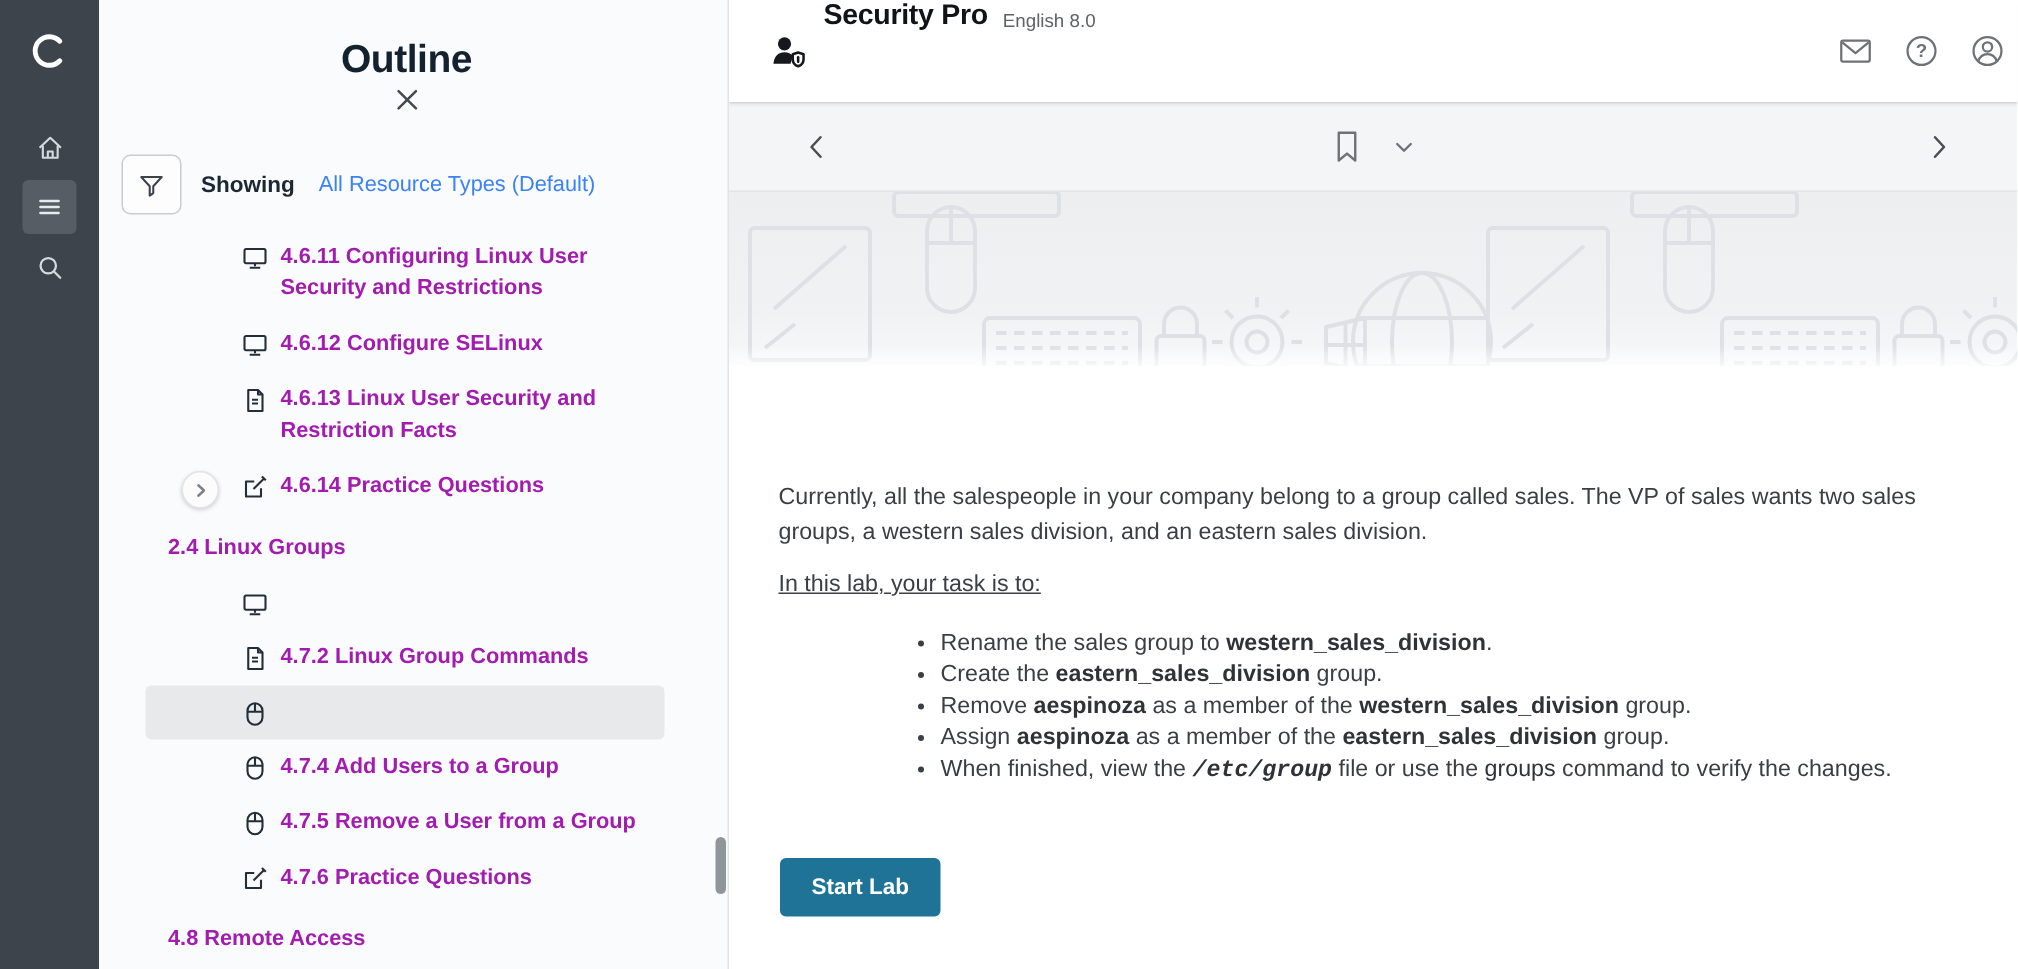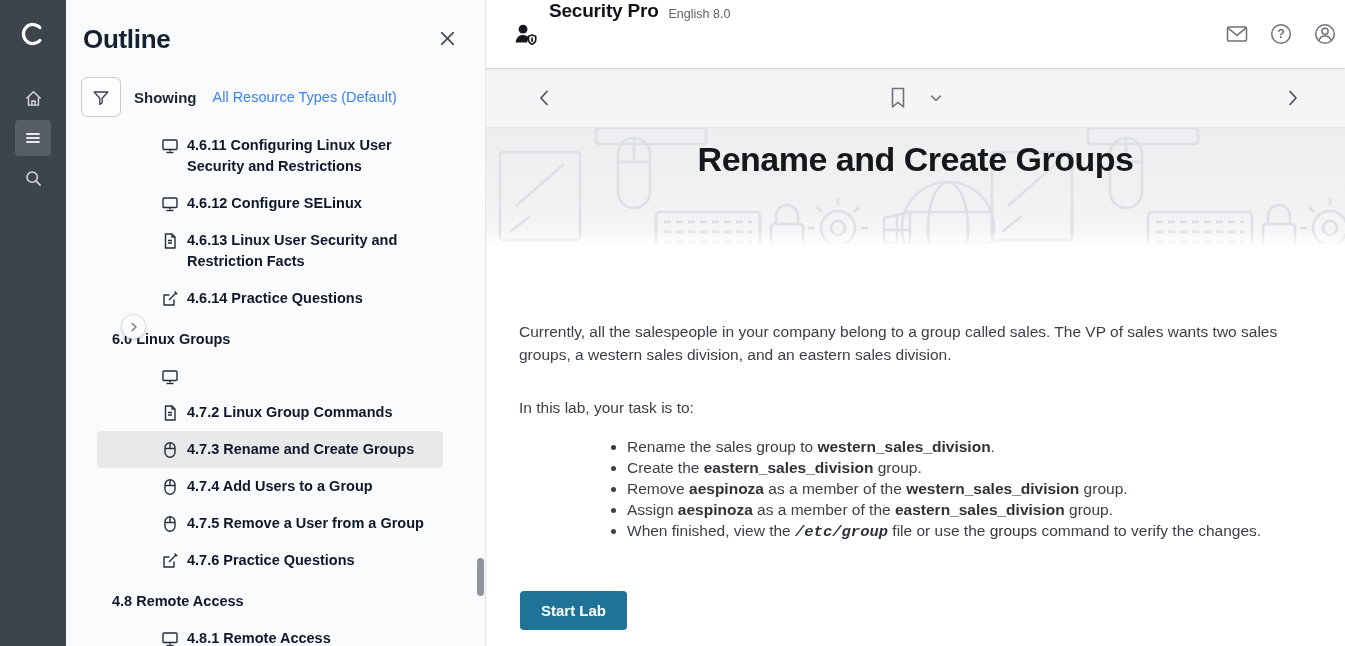--- a/index.html
+++ b/index.html
@@ -10,29 +10,29 @@
   
   .rail { width:66px; height:646px; background:#3e444b; flex:0 0 66px; display:flex; flex-direction:column; align-items:center; }
   .rail-logo { margin-top:16px; height:36px; display:flex; align-items:center; justify-content:center; cursor:pointer; }
   .rail-items { margin-top:28px; display:flex; flex-direction:column; gap:4px; align-items:center; }
   .rail-btn { width:36px; height:36px; border:none; background:transparent; border-radius:4px; display:flex; align-items:center; justify-content:center; cursor:pointer; }
   .rail-btn.active { background:#565d64; }
   .rail-btn svg { display:block; }
 
   
   .outline { position:relative; width:420px; flex:0 0 420px; height:646px; background:#fafbfc; border-right:1px solid #e2e4e6; overflow:hidden; }
-  .outline-head { display:flex; align-items:center; justify-content:space-between; padding:24px 26px 0 17px; }
+  .outline-head { display:flex; align-items:center; justify-content:space-between; padding:24px 26px 0 17px;flex-direction:column; }
   .outline-head h1 { font-size:26px; font-weight:700; color:#14212e; letter-spacing:-0.3px; }
   .close-btn { border:none; background:none; cursor:pointer; color:#4a4a4a; padding:2px; }
   .filter-row { display:flex; align-items:center; margin:22px 0 6px 15px; }
   .filter-btn { width:40px; height:40px; border:1px solid #c9ccd0; border-radius:6px; background:#fdfdfe; display:flex; align-items:center; justify-content:center; cursor:pointer; }
   .showing { font-size:15px; font-weight:700; color:#1c2733; margin-left:13px; }
   .filter-value { font-size:14.5px; color:#3b82f6; margin-left:16px; }
   .outline-list { padding:4px 42px 0 31px; }
-  .o-row { display:flex; align-items:flex-start; gap:8px; padding:8px 4px 8px 64px; border-radius:4px; font-size:14.5px; font-weight:700; line-height:21px; color:#0f172a; cursor:pointer; }
+  .o-row { display:flex; align-items:flex-start; gap:8px; padding:8px 4px 8px 64px; border-radius:4px; font-size:14.5px; font-weight:700; line-height:21px; color:#a21caf; cursor:pointer; }
   .o-row.section { padding-left:15px; margin-top:4px; }
   .o-row.selected { background:#e8e9ea; }
   .o-row svg { flex:0 0 18px; margin-top:2px; }
   .o-label { display:block; }
   .scroll-thumb { position:absolute; right:1px; top:558px; width:7px; height:38px; border-radius:4px; background:#8f959b; cursor:grab; }
   .collapse-btn { position:absolute; left:55px; top:314px; width:25px; height:25px; border-radius:50%; background:#fcfcfc; border:1px solid #e3e3e3; box-shadow:0 1px 3px rgba(0,0,0,.18); display:flex; align-items:center; justify-content:center; cursor:pointer; z-index:6; }
 
   
   .content { flex:1; height:646px; display:flex; flex-direction:column; background:#fff; overflow:hidden; }
   .course-header { height:68px; background:#fff; display:flex; padding:0 6px 0 27px; box-shadow:0 1px 3px rgba(0,0,0,.10); position:relative; z-index:3; }
@@ -47,21 +47,21 @@
   .bookmark-group { position:absolute; left:50%; transform:translateX(-50%); display:flex; align-items:center; gap:14px; }
   .nav-next { margin-left:auto; }
 
   .banner { position:relative; height:116px; background:linear-gradient(180deg,#eceef0 0%,#f0f2f4 70%,#f7f8f9 100%); overflow:hidden; }
   .banner-pattern { position:absolute; left:0; bottom:0; }
   .banner::after { content:""; position:absolute; left:0; right:0; bottom:0; height:14px; background:linear-gradient(rgba(255,255,255,0),rgba(255,255,255,.75)); }
   .banner h2 { position:relative; text-align:center; margin-top:12px; font-size:34px; font-weight:800; letter-spacing:-0.5px; color:#15181b; z-index:2; }
 
   .lesson-body { flex:1; background:#fff; padding:76px 48px 0 33px; font-size:15.5px; color:#3a3f45; }
   .lesson-body p { line-height:23px; }
-  .task-intro { margin-top:30px; }
+  .task-intro { margin-top:12px;text-decoration:underline; }
   ul.tasks { margin:17px 0 0 0; padding-left:108px; }
   ul.tasks li { line-height:21px; color:#3a3f45; }
   .start-lab { margin:48px 0 0 1px; background:#1f7396; color:#fff; font-family:"Liberation Sans",sans-serif; font-size:15px; font-weight:700; border:none; border-radius:4px; padding:11px 21px; cursor:pointer;text-align:center; }
 </style>
 </head>
 <body>
 
 <div class="app">
 
   <nav class="rail">
@@ -140,21 +140,21 @@
         </div>
         <div class="o-row item">
           <svg width="18" height="18" viewBox="0 0 18 18" fill="none" stroke="#232e39" stroke-width="1.4" stroke-linejoin="round">
     <path d="M13 9.5V15H3V5h5.5"></path>
             <path d="M8 10 15.2 2.8"></path>
             <path d="M13.6 1.6l2.6 2.6"></path>
   </svg>
           <span class="o-label">4.6.14 Practice Questions</span>
         </div>
         <div class="o-row section">
-          <span class="o-label">6.0 Linux Groups</span>
+          <span class="o-label">2.4 Linux Groups</span>
         </div>
         <div class="o-row item">
           <svg width="18" height="18" viewBox="0 0 18 18" fill="none" stroke="#232e39" stroke-width="1.4" stroke-linejoin="round">
     <rect x="2" y="3" width="14" height="9.5" rx="1"></rect>
             <path d="M9 12.5v2"></path>
             <path d="M5.5 15.5h7"></path>
   </svg>
         </div>
         <div class="o-row item">
           <svg width="18" height="18" viewBox="0 0 18 18" fill="none" stroke="#232e39" stroke-width="1.4" stroke-linejoin="round">
@@ -163,21 +163,20 @@
             <path d="M7 8.5h4M7 11h4"></path>
   </svg>
           <span class="o-label">4.7.2 Linux Group Commands</span>
         </div>
         <div class="o-row item selected">
           <svg width="18" height="18" viewBox="0 0 18 18" fill="none" stroke="#232e39" stroke-width="1.4" stroke-linejoin="round">
     <rect x="4" y="1.8" width="10" height="14.4" rx="5"></rect>
             <path d="M9 1.8v5.7"></path>
             <path d="M4 7.5h10"></path>
   </svg>
-          <span class="o-label">4.7.3 Rename and Create Groups</span>
         </div>
         <div class="o-row item">
           <svg width="18" height="18" viewBox="0 0 18 18" fill="none" stroke="#232e39" stroke-width="1.4" stroke-linejoin="round">
     <rect x="4" y="1.8" width="10" height="14.4" rx="5"></rect>
             <path d="M9 1.8v5.7"></path>
             <path d="M4 7.5h10"></path>
   </svg>
           <span class="o-label">4.7.4 Add Users to a Group</span>
         </div>
         <div class="o-row item">
@@ -301,21 +300,20 @@
               <path d="M411 87v30M398 102l26 0"></path>
             <circle cx="462" cy="100" r="46"></circle>
             <ellipse cx="462" cy="100" rx="20" ry="46"></ellipse>
             <path d="M418 84h88M418 116h88"></path>
           </g>
         </defs>
         <use href="#pgrp" x="0"></use>
           <use href="#pgrp" x="492"></use>
           <use href="#pgrp" x="984"></use>
       </svg>
-      <h2>Rename and Create Groups</h2>
     </div>
 
     <div class="lesson-body">
       <p>Currently, all the salespeople in your company belong to a group called sales. The VP of sales wants two sales groups, a western sales division, and an eastern sales division.</p>
       <p class="task-intro">In this lab, your task is to:</p>
       <ul class="tasks" id="task-list">
           <li><span>Rename the sales group to </span><span style="font-weight: 700; color: rgb(46, 51, 56);">western_sales_division</span><span>.</span></li>
           <li><span>Create the </span><span style="font-weight: 700; color: rgb(46, 51, 56);">eastern_sales_division</span><span> group.</span></li>
           <li><span>Remove </span><span style="font-weight: 700; color: rgb(46, 51, 56);">aespinoza</span><span> as a member of the </span><span style="font-weight: 700; color: rgb(46, 51, 56);">western_sales_division</span><span> group.</span></li>
           <li><span>Assign </span><span style="font-weight: 700; color: rgb(46, 51, 56);">aespinoza</span><span> as a member of the </span><span style="font-weight: 700; color: rgb(46, 51, 56);">eastern_sales_division</span><span> group.</span></li>

